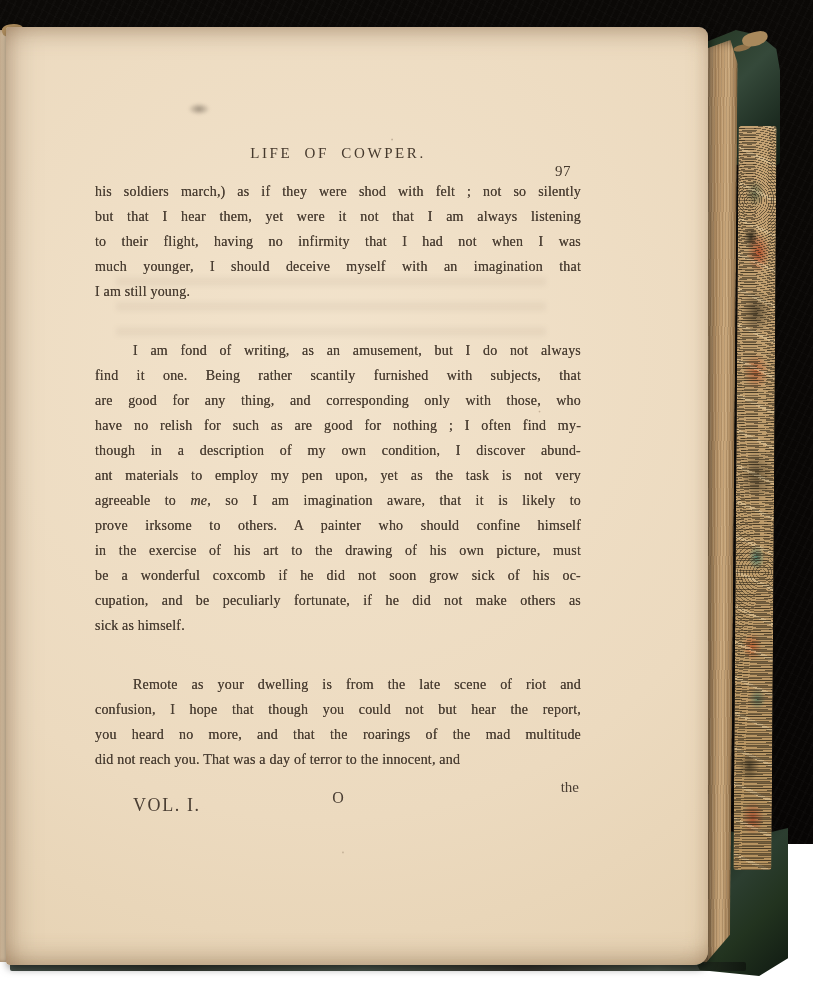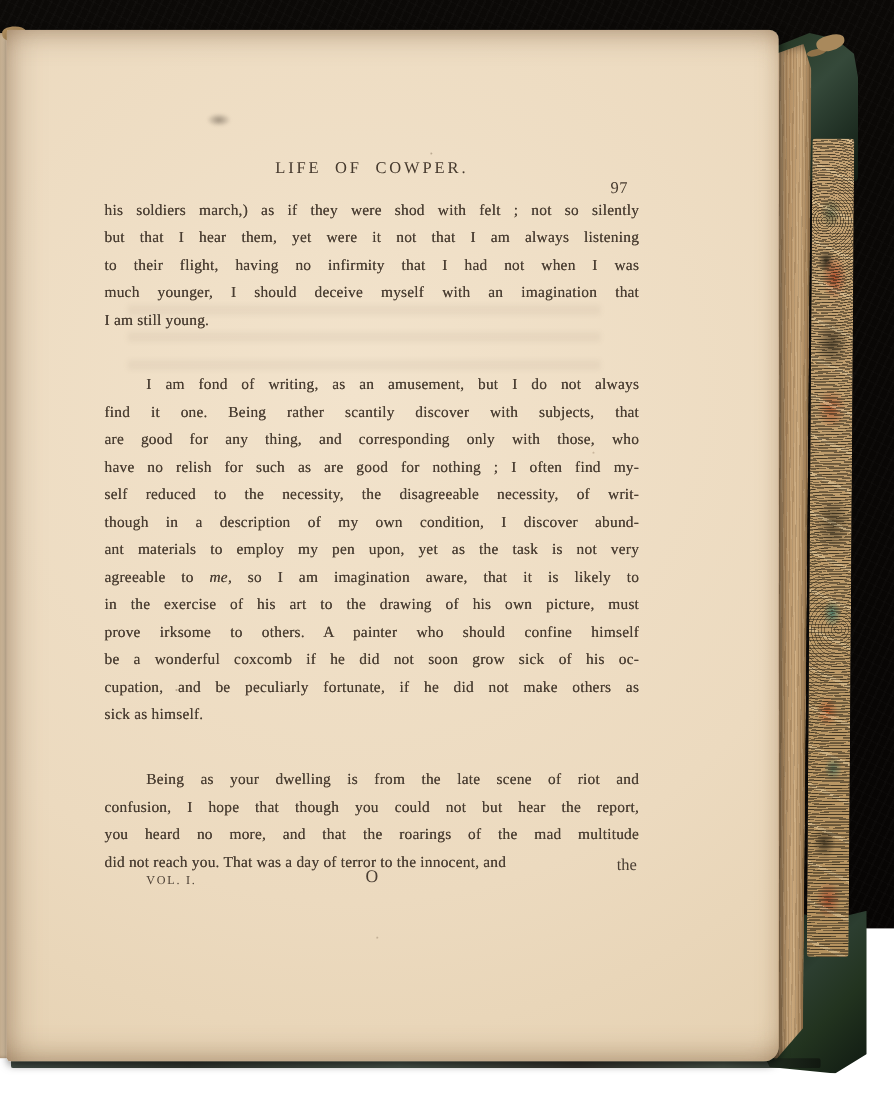--- a/index.html
+++ b/index.html
@@ -132,21 +132,21 @@
     white-space: nowrap; overflow: visible;
   }
   .line.last { text-align-last: left; }
   .line.indent { padding-left: 38px; margin-top: 34px; }
   .para { margin: 0 0 26px 0; }
   .para.tight { margin-bottom: 13px; }
   .para:last-child { margin-bottom: 0; }
   .it { font-style: italic; }
 
   .footer-row { position: absolute; left: 89px; top: 752px; width: 486px; height: 46px; color: #4a3e33; }
-  .vol { position: absolute; left: 38px; top: 16px; font-size: 11px; letter-spacing: 1.6px; }
+  .vol { position: absolute; left: 38px; top: 16px; font-size: 18px; letter-spacing: 1.6px; }
   .sig { position: absolute; left: 0; top: 10px; width: 100%; text-align: center; font-size: 16px; }
   .catchword { position: absolute; right: 2px; top: 0; font-size: 15px; }
 </style>
 </head>
 <body>
 
 <div class="photo">
 
   <div class="leather-corner-top"></div>
   <div class="leather-corner-bottom"></div>
@@ -174,36 +174,35 @@
         <div class="para">
           <div class="line">his soldiers march,) as if they were shod with felt ; not so silently</div>
           <div class="line">but that I hear them,  yet were it not that I am always  listening</div>
           <div class="line">to their flight, having no infirmity that I had not when I was</div>
           <div class="line">much younger, I should deceive  myself with an imagination that</div>
           <div class="line last">I am still young.</div>
         </div>
 
         <div class="para tight">
           <div class="line indent">I am fond of writing,  as an amusement, but I do not always</div>
-          <div class="line">find it one.  Being rather scantily discover with subjects, that</div>
+          <div class="line">find it one.  Being rather scantily furnished with subjects, that</div>
           <div class="line">are good for any thing, and corresponding only with those,  who</div>
           <div class="line">have no relish for such as are good for nothing ;  I often find my-</div>
-          <div class="line">self reduced to the necessity, the disagreeable necessity, of writ-</div>
           <div class="line">though in a description of my own condition,  I discover abund-</div>
           <div class="line">ant materials to employ my pen upon,  yet as the task is not very</div>
           <div class="line"><span>agreeable to </span><span class="it">me</span><span>, so I am imagination aware, that it is likely to</span></div>
+          <div class="line">prove irksome to others.  A painter who should confine himself</div>
           <div class="line">in the exercise of his art to the drawing of his own picture, must</div>
-          <div class="line">prove irksome to others.  A painter who should confine himself</div>
           <div class="line">be a wonderful coxcomb  if he did not soon grow sick of his oc-</div>
           <div class="line">cupation, and be peculiarly fortunate, if he did not make others as</div>
           <div class="line last">sick as himself.</div>
         </div>
 
         <div class="para">
-          <div class="line indent">Being as your dwelling is from the late scene of riot and</div>
+          <div class="line indent">Remote as your dwelling is from the late scene of riot and</div>
           <div class="line">confusion,  I hope that though you could not but hear the report,</div>
           <div class="line">you heard no more, and that the roarings of the mad multitude</div>
           <div class="line last">did not reach you.   That was a day of terror to the innocent, and</div>
         </div>
 
       </div>
     </div>
 
     <div class="footer-row">
       <span class="vol">VOL. I.</span>

